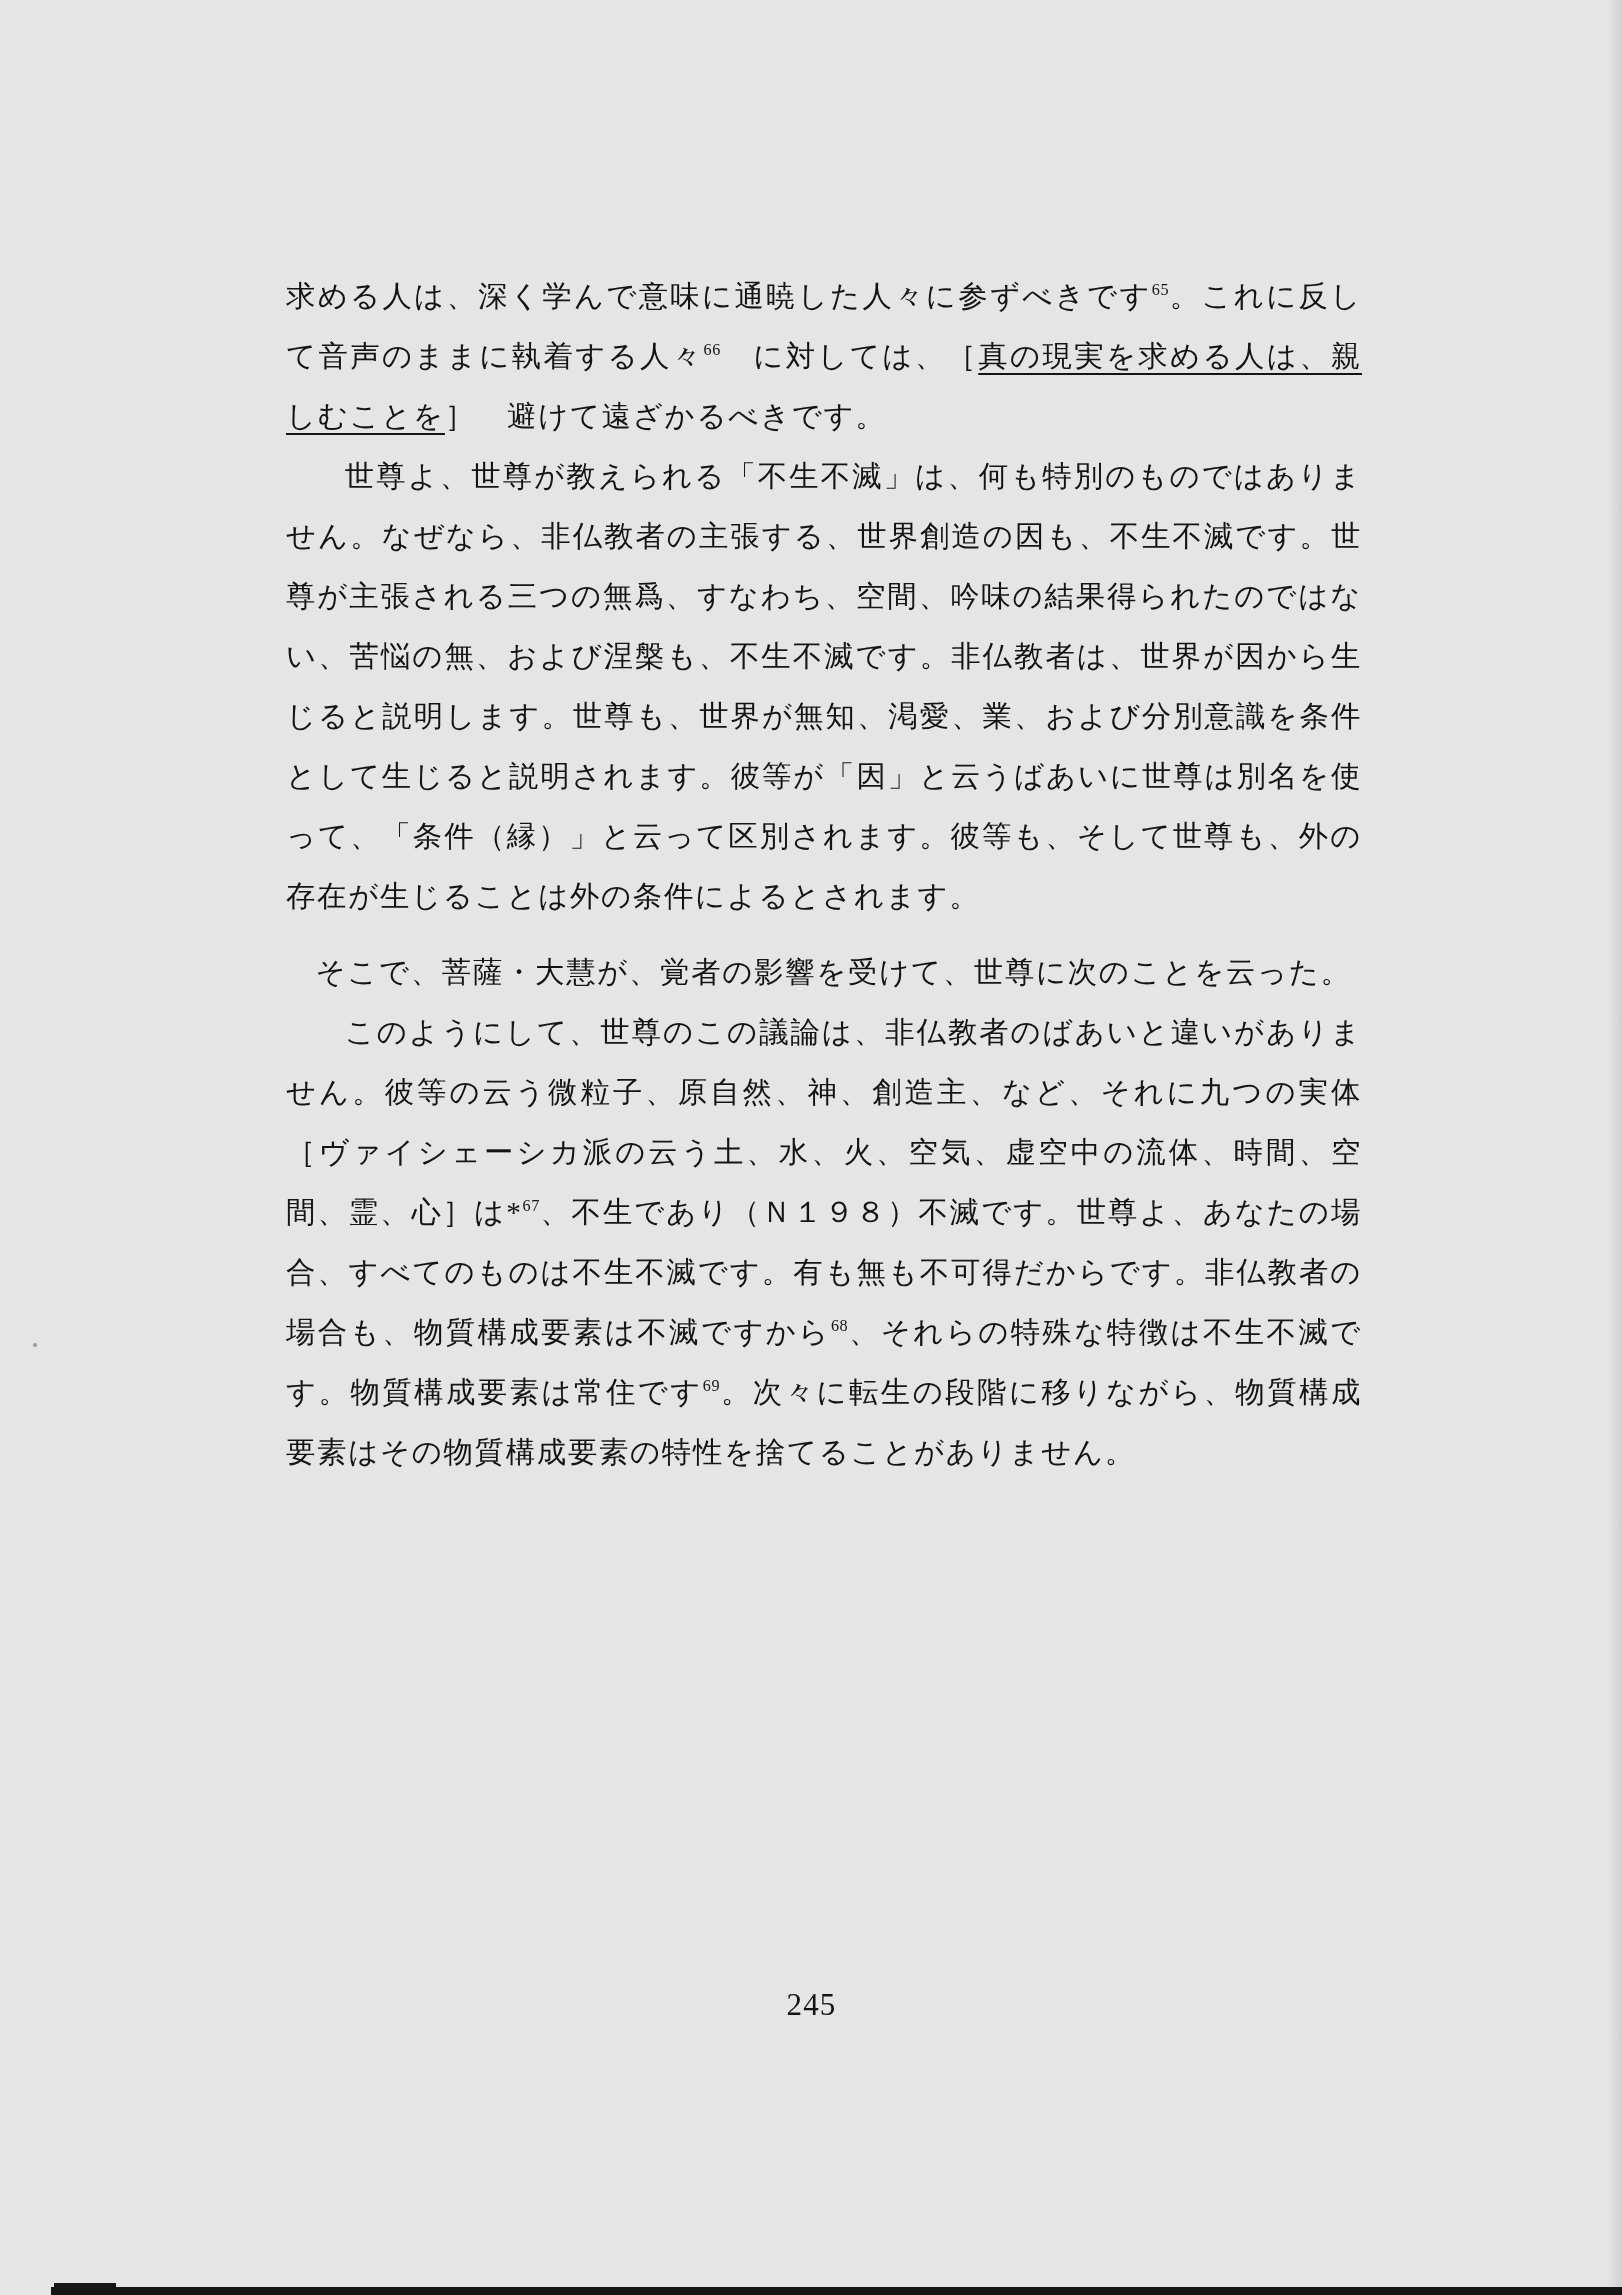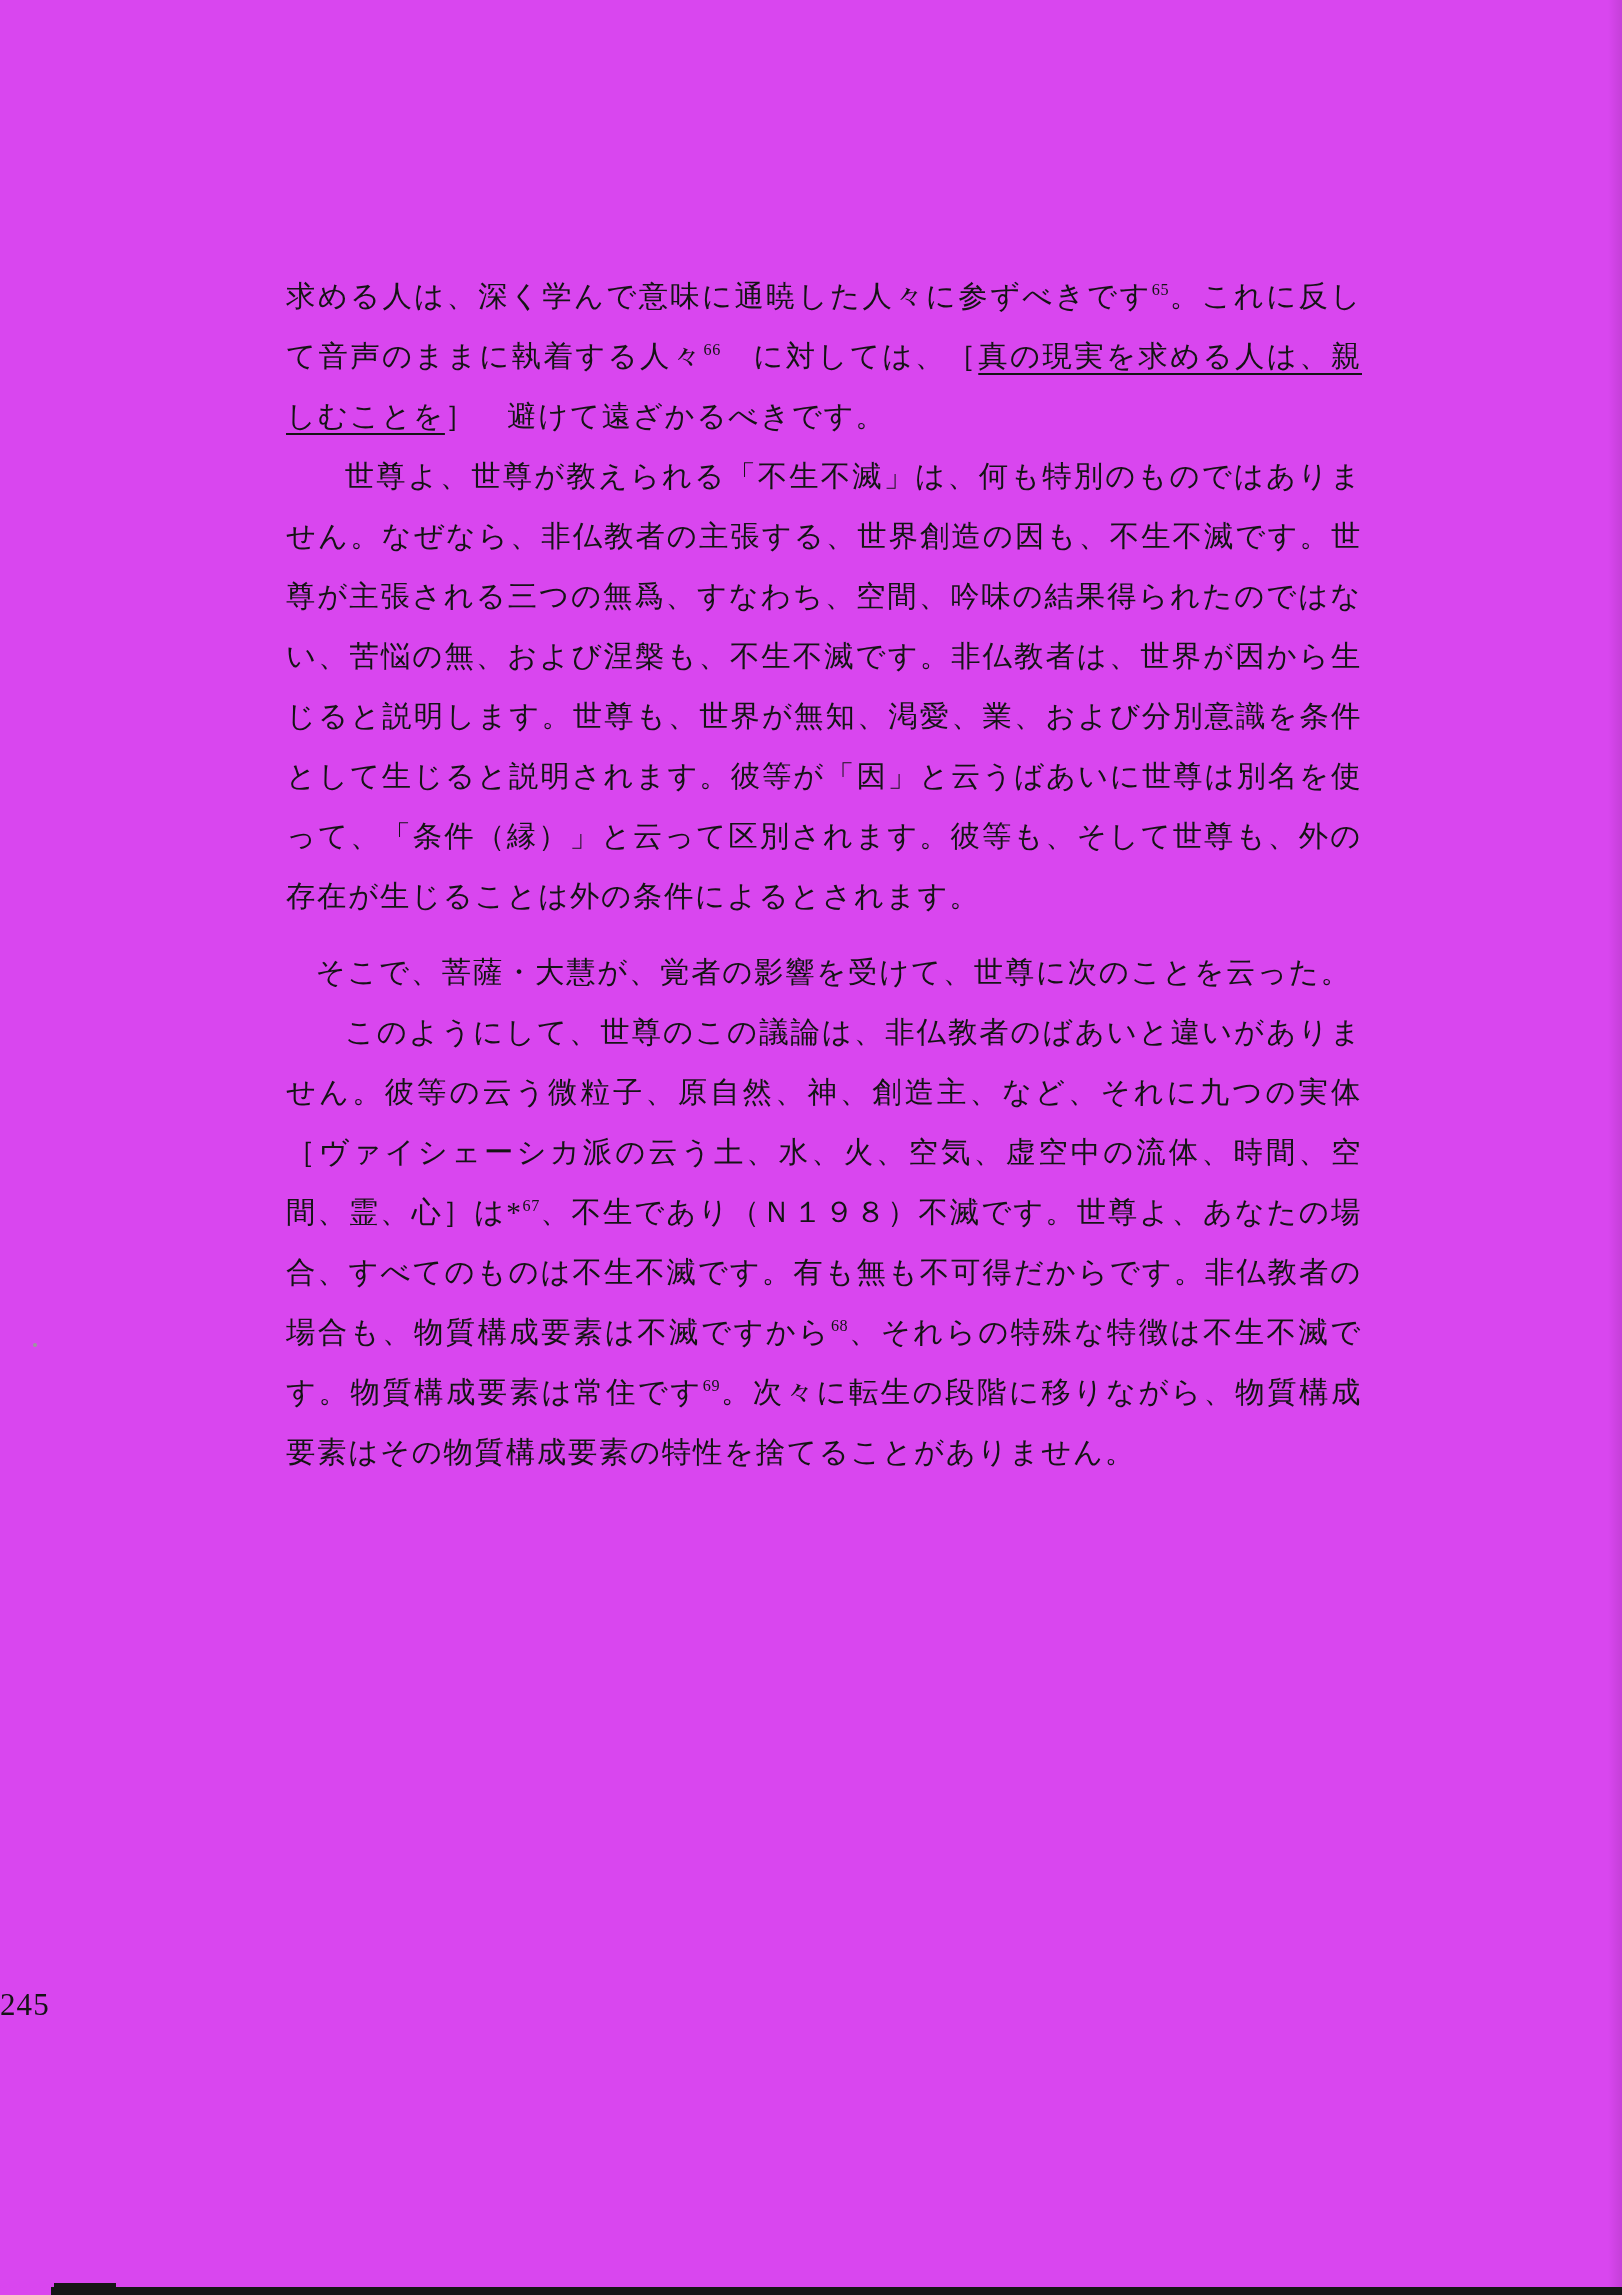--- a/index.html
+++ b/index.html
@@ -10,21 +10,21 @@
   body {
     width: 1623px;
     height: 2295px;
     position: relative;
     font-family: "Liberation Serif", "DejaVu Serif", serif;
     color: #141414;
   }
   .page {
     position: absolute;
     inset: 0;
-    background: #d946ef;
+    background: #e5e5e5;
     overflow: hidden;
   }
   .text-block {
     position: absolute;
     left: 286px;
     top: 266px;
     width: 1076px;
     font-size: 29.4px;
     letter-spacing: 1.7px;
     line-height: 60px;
@@ -57,20 +57,21 @@
   .underlined {
     text-decoration: underline;
     text-decoration-thickness: 1.7px;
     text-underline-offset: 6.8px;
   }
   .page-number {
     position: absolute;
     top: 1987px;
     left: 0;
     width: 100%;
+    text-align: center;
     font-size: 31px;
     letter-spacing: 1.1px;
   }
   .right-edge-shade {
     position: absolute;
     top: 0;
     right: 0;
     width: 14.7px;
     height: 100%;
     background: linear-gradient(to right, rgba(0,0,0,0), rgba(0,0,0,0.10));

